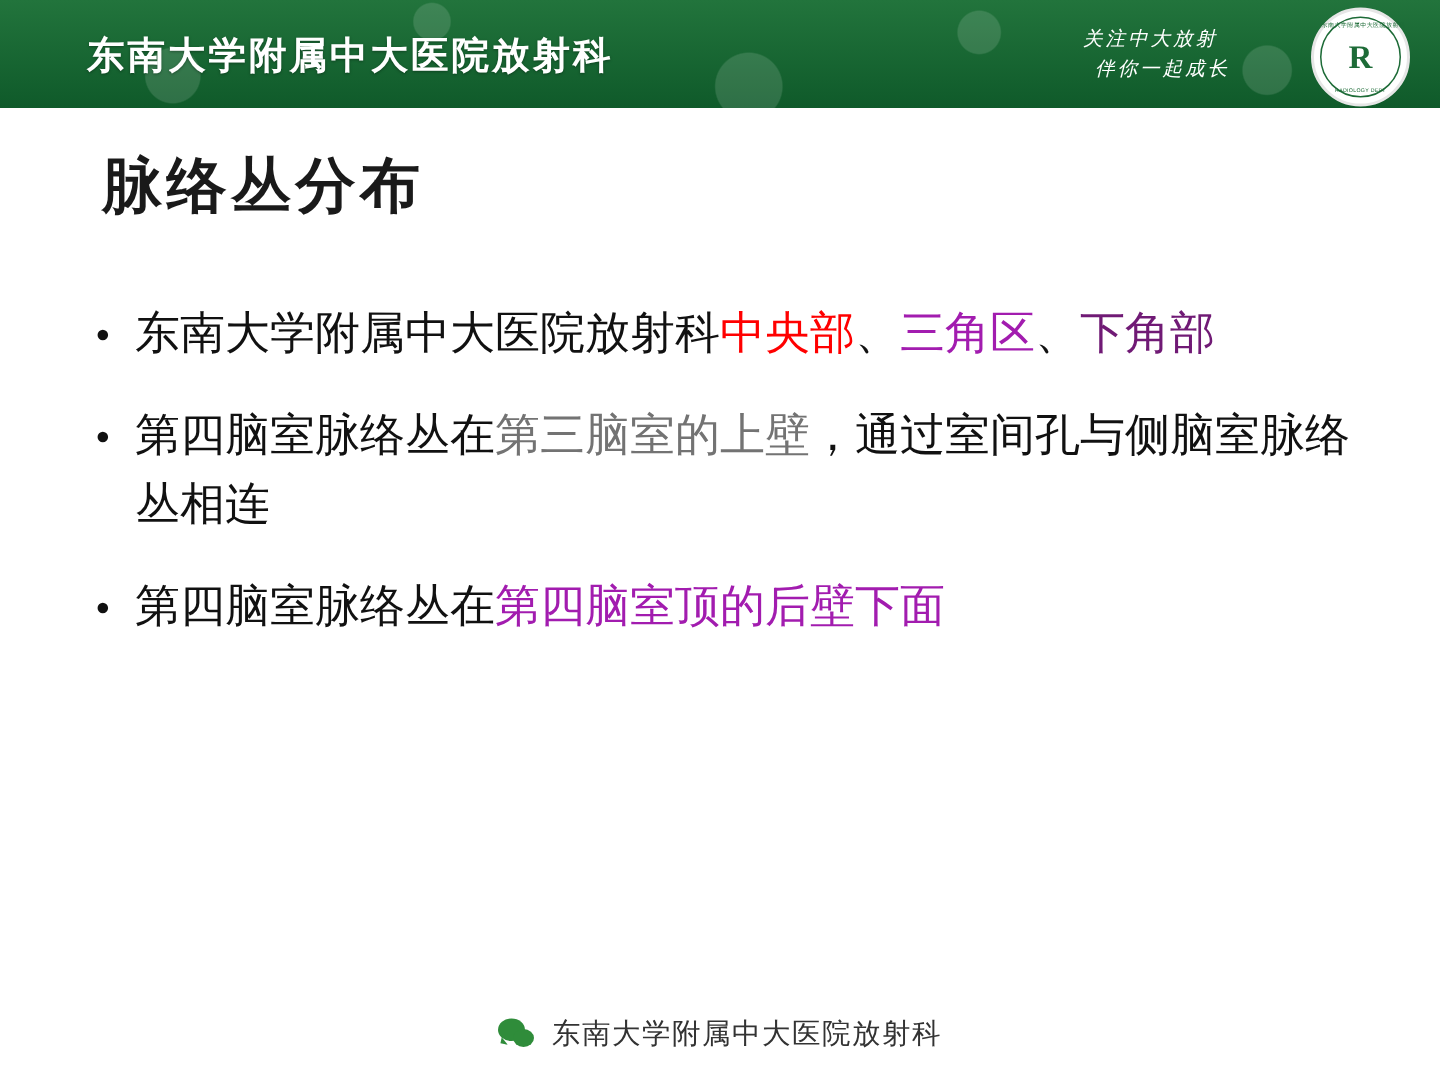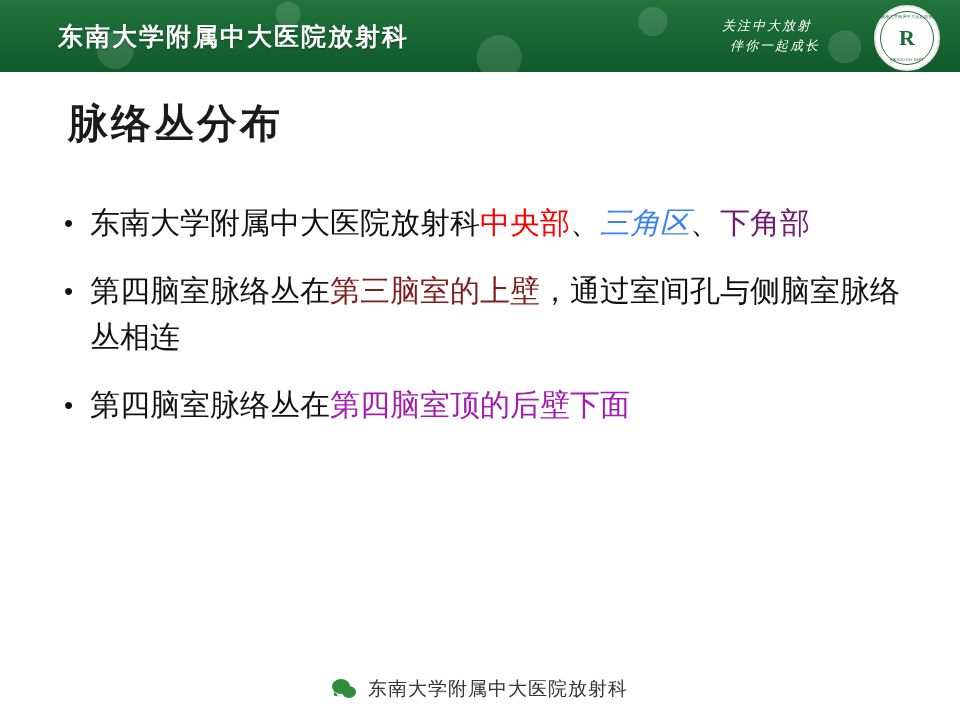--- a/index.html
+++ b/index.html
@@ -219,25 +219,25 @@
       <div class="logo-arc-bottom">RADIOLOGY DEPT</div>
     </div>
   </div>
 </div>
 
 <div class="slide-title">脉络丛分布</div>
 
 <div class="bullets" id="bullets">
     <div class="bullet">
       <span class="bullet-dot">•</span>
-      <span class="bullet-text"><span>东南大学附属中大医院放射科</span><span class="hl" style="color: rgb(255, 0, 0);">中央部</span><span>、</span><span class="hl" style="color: #3b82f6; font-style: italic;">三角区</span><span>、</span><span class="hl" style="color: #701a75;">下角部</span></span>
+      <span class="bullet-text"><span>东南大学附属中大医院放射科</span><span class="hl" style="color: rgb(255, 0, 0);">中央部</span><span>、</span><span class="hl" style="color: #a21caf;">三角区</span><span>、</span><span class="hl" style="color: #701a75;">下角部</span></span>
     </div>
     <div class="bullet">
       <span class="bullet-dot">•</span>
-      <span class="bullet-text"><span>第四脑室脉络丛在</span><span class="hl" style="color: #7f1d1d; text-align: right;">第三脑室的上壁</span><span>，通过室间孔与侧脑室脉络丛相连</span></span>
+      <span class="bullet-text"><span>第四脑室脉络丛在</span><span class="hl" style="color: #737373; text-align: right;">第三脑室的上壁</span><span>，通过室间孔与侧脑室脉络丛相连</span></span>
     </div>
     <div class="bullet">
       <span class="bullet-dot">•</span>
       <span class="bullet-text"><span>第四脑室脉络丛在</span><span class="hl" style="color: #a21caf;">第四脑室顶的后壁下面</span></span>
     </div>
   </div>
 
 <div class="footer">
   <span class="wechat-icon">
     <span class="b1"></span>

